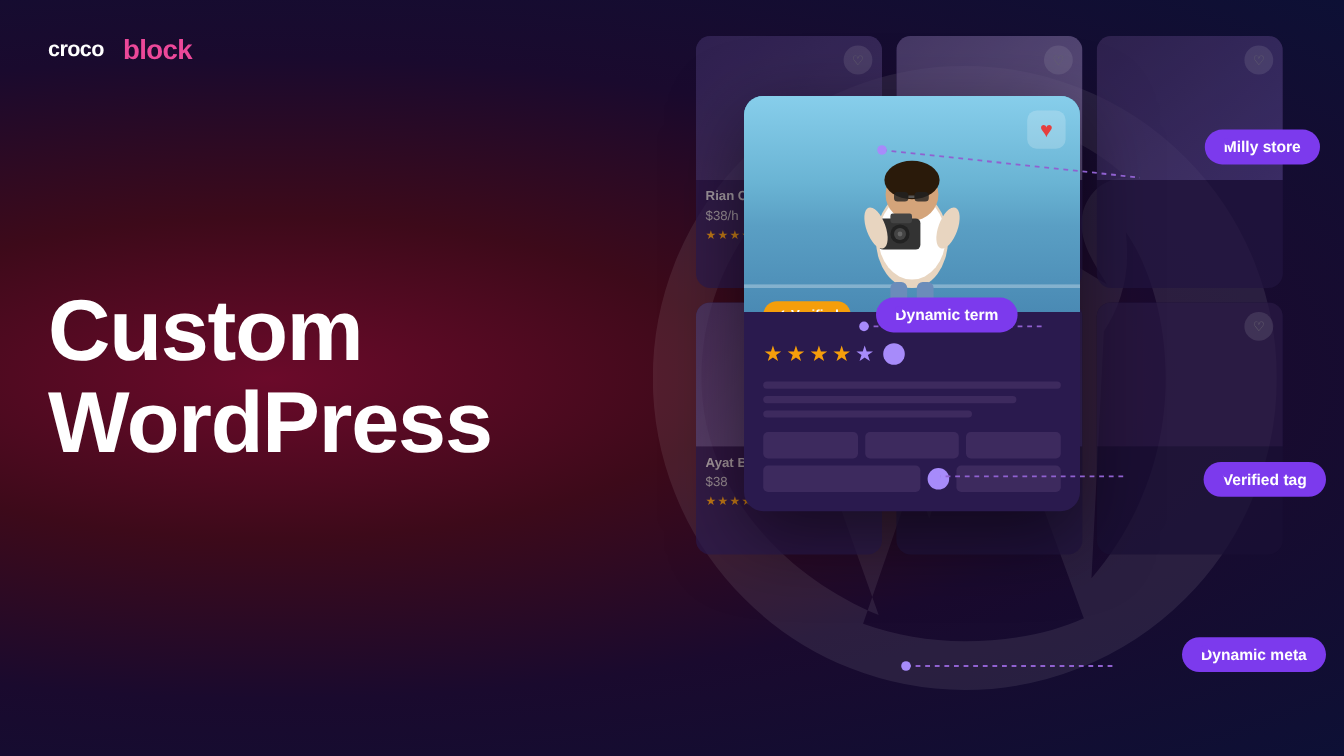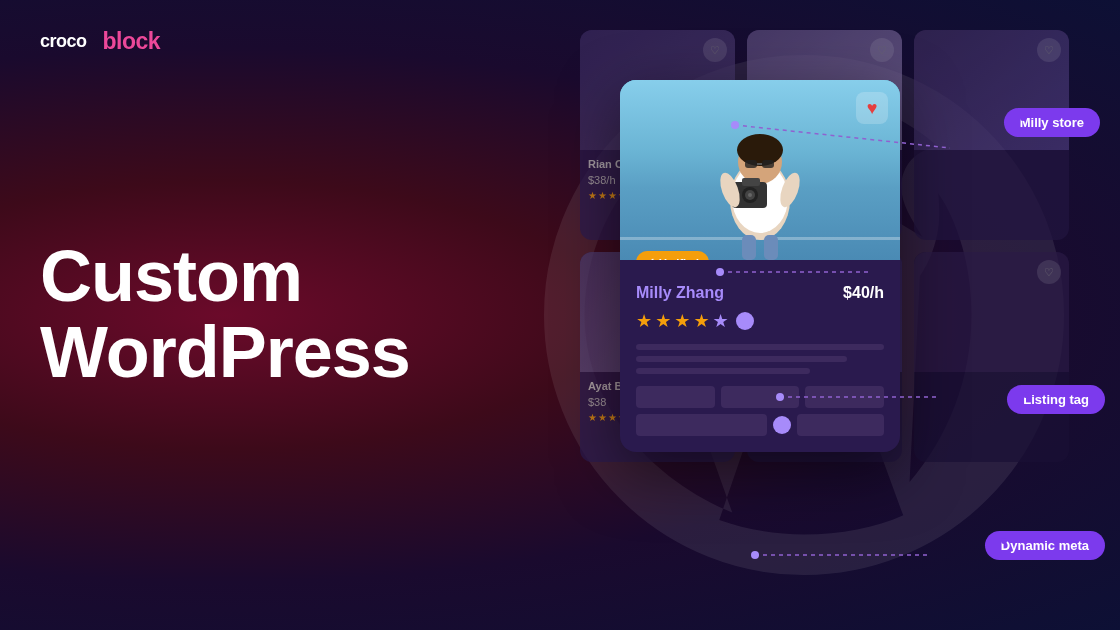--- a/index.html
+++ b/index.html
@@ -479,24 +479,20 @@
         <span style="color:#e53e3e;font-size:18px;">♥</span>
       </div>
 
       <div class="verified-badge">
         <span>✓</span>
         <span>Verified</span>
       </div>
     </div>
 
     <div class="main-card-body">
-      <div class="person-info">
-        <span class="person-name">Milly Zhang</span>
-        <span class="person-price">$40/h</span>
-      </div>
 
       <div class="stars-row">
         <span class="star-filled">★</span>
         <span class="star-filled">★</span>
         <span class="star-filled">★</span>
         <span class="star-filled">★</span>
         <span class="star-half">★</span>
         <span class="connector-pill"></span>
       </div>
 
@@ -532,22 +528,25 @@
     <circle cx="220" cy="397" r="4" fill="#a78bfa"></circle>
 
     <line x1="195" y1="555" x2="370" y2="555" stroke="#9061d0" stroke-width="1.5" stroke-dasharray="4,4"></line>
     <circle cx="195" cy="555" r="4" fill="#a78bfa"></circle>
   </svg>
 
   <div class="tooltip-label tooltip-data-store">
     <span>Milly store</span>
   </div>
 
+  <div class="tooltip-label tooltip-dynamic-term">
+    <span>Dynamic term</span>
+  </div>
 
   <div class="tooltip-label tooltip-dynamic-tag">
-    <span>Listing tag</span>
+    <span>Verified tag</span>
   </div>
 
   <div class="tooltip-label tooltip-dynamic-meta">
     <span>Dynamic meta</span>
   </div>
 
 </div>
 
 </body></html>

